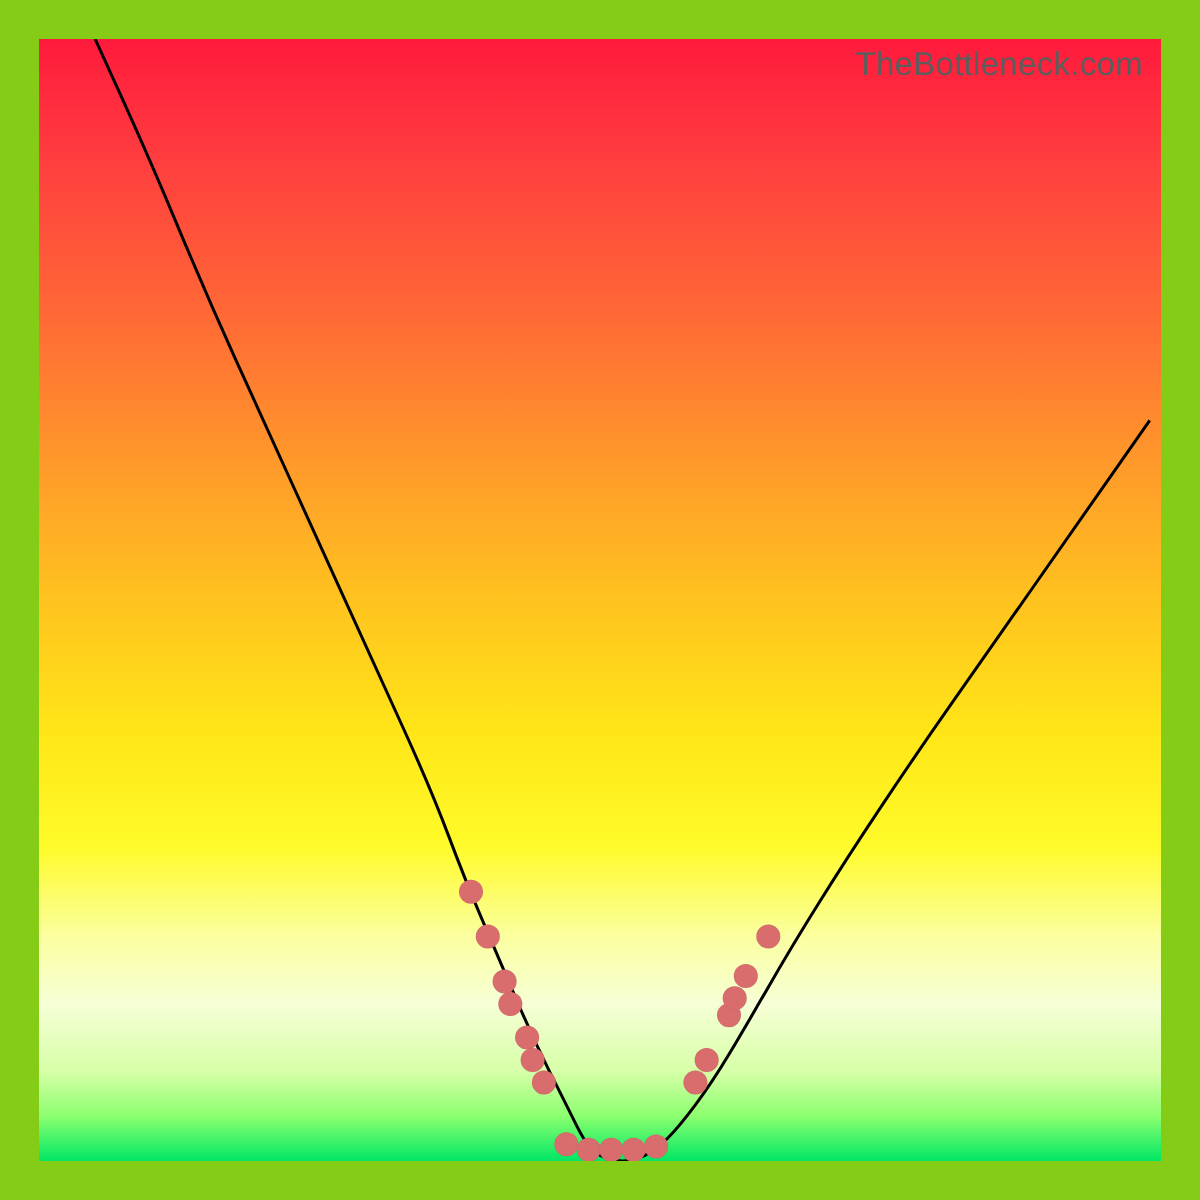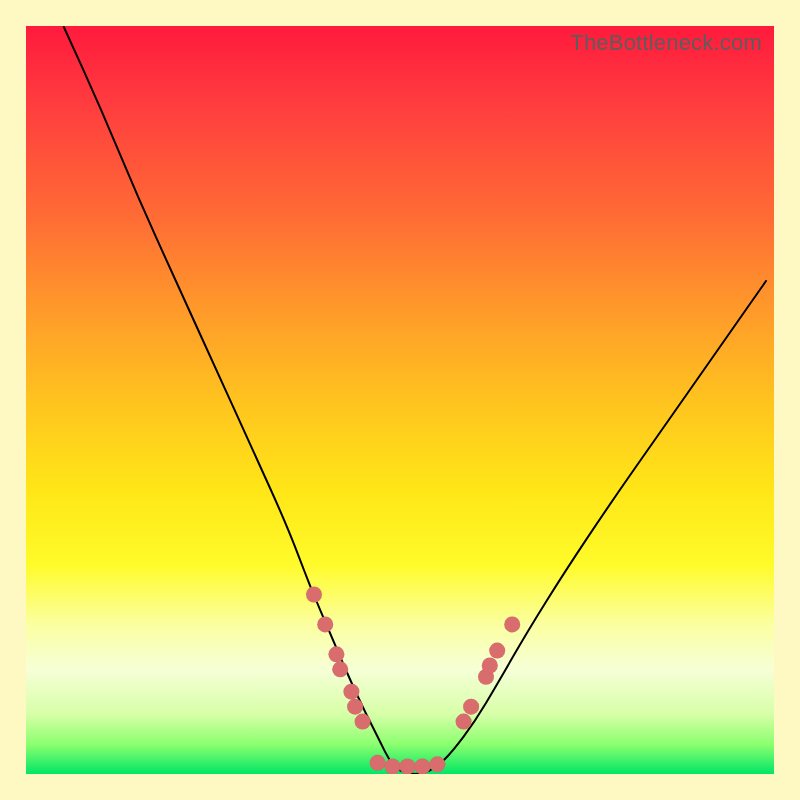--- a/index.html
+++ b/index.html
@@ -7,21 +7,21 @@
     padding: 0;
     width: 800px;
     height: 800px;
     background: #000;
     overflow: hidden;
     font-family: Arial, Helvetica, sans-serif;
   }
   .frame {
     position: absolute;
     inset: 0;
-    background: #fef9c3;
+    background: #84cc16;
   }
   .plot {
     position: absolute;
     left: 26px;
     top: 26px;
     width: 748px;
     height: 748px;
     overflow: hidden;
   }
   .gradient-bg {

